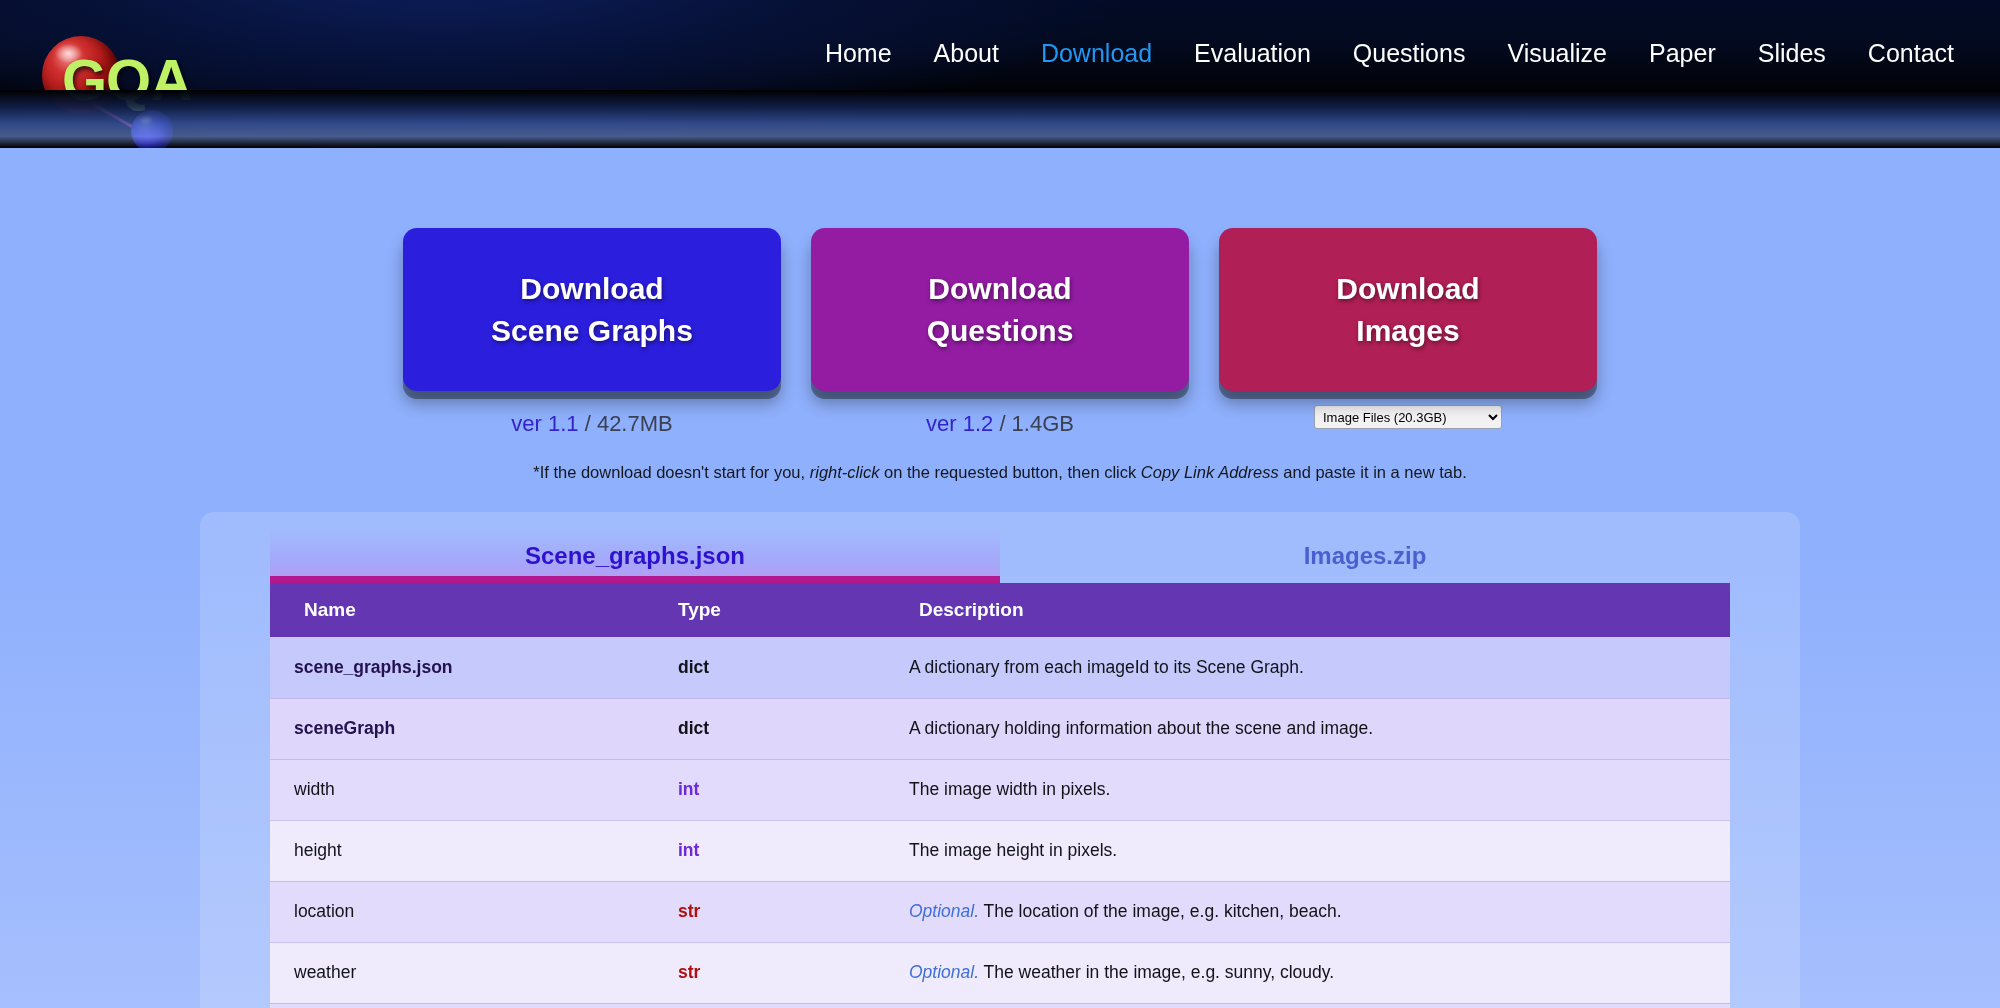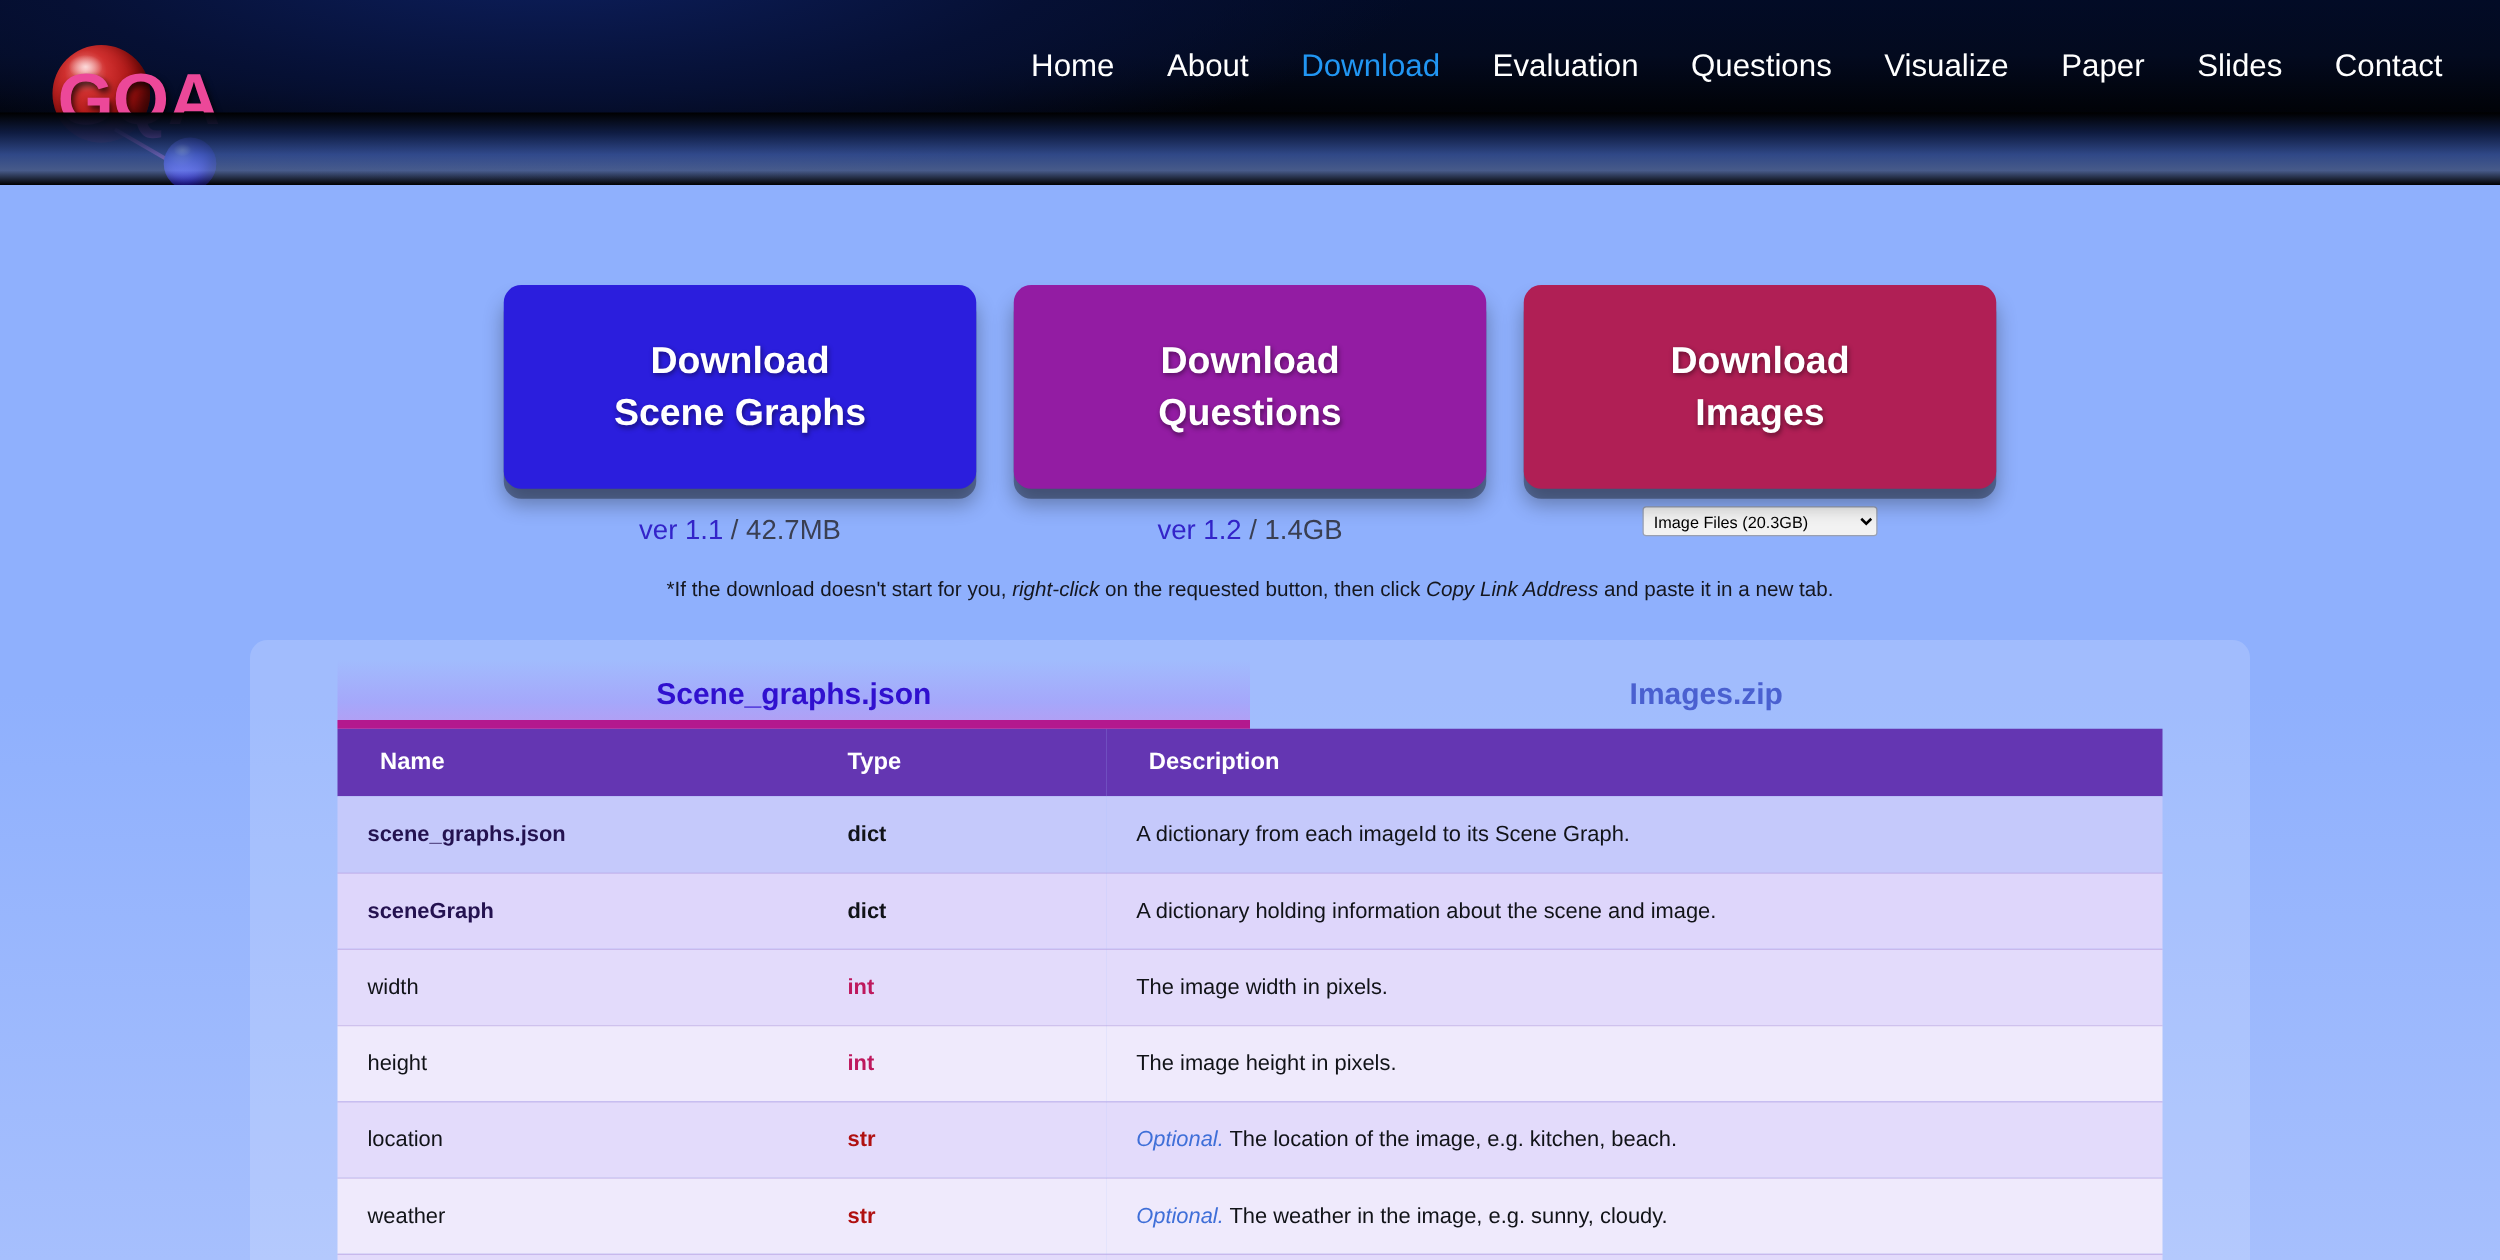--- a/index.html
+++ b/index.html
@@ -83,24 +83,24 @@
   .logo-ball-blue::after {
     content: "";
     position: absolute;
     left: 18%; top: 12%;
     width: 34%; height: 24%;
     border-radius: 50%;
     background: radial-gradient(ellipse at center, rgba(235,235,255,0.9) 0%, rgba(200,200,255,0) 72%);
   }
   .logo-text {
     position: absolute;
-    left: 16px; top: 24px;
+    left: 32px; top: 24px;
     font-size: 58px;
     font-weight: bold;
-    color: #ec4899;
+    color: #bef264;
     letter-spacing: -1px;
     text-shadow: 2px 3px 5px rgba(0,0,0,0.75);
     text-align: right;
   }
 
   
   .nav {
     position: absolute;
     right: 46px;
     top: 39px;
@@ -259,21 +259,21 @@
     padding: 0 24px;
     font-size: 17.5px;
     color: #111318;
     border-bottom: 1px solid rgba(150,120,210,0.35);
     vertical-align: middle;
   }
   .tbl tbody td.c-name { font-weight: normal; color: #111318; }
   .tbl tbody td.c-name.strong { font-weight: bold; color: #241250; }
   .tbl tbody td.c-type { padding-left: 26px; font-weight: bold; }
   .type-dict { color: #111318; }
-  .type-int  { color: #be185d; }
+  .type-int  { color: #6d28d9; }
   .type-str  { color: #b01010; }
   .opt {
     color: #3f6fd8;
     font-style: italic;
   }
 </style>
 </head>
 <body>
 
 <header class="site-header">

